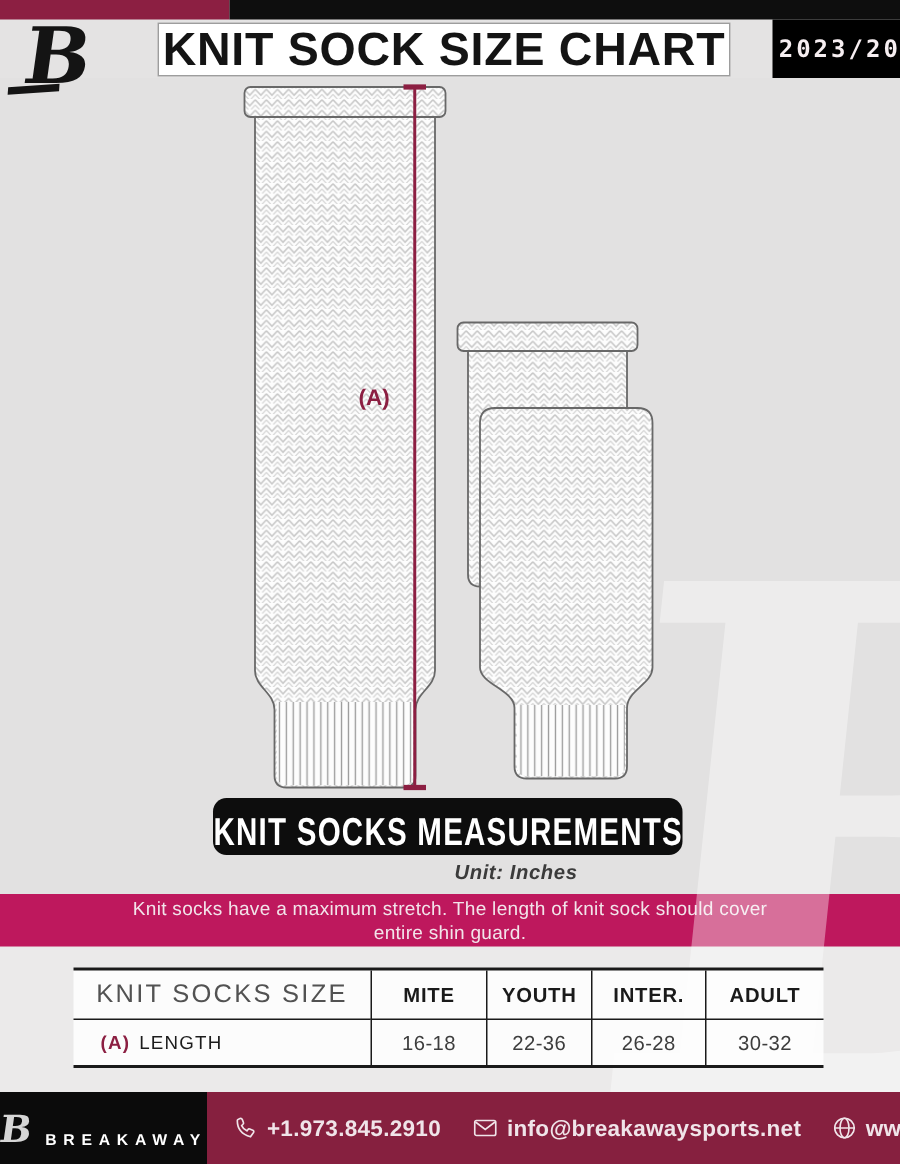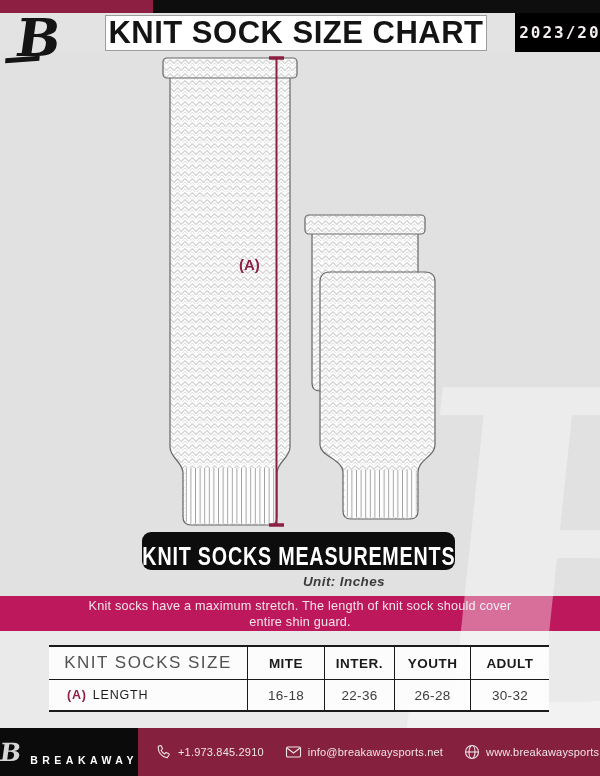--- a/index.html
+++ b/index.html
@@ -89,21 +89,21 @@
     justify-content:center; gap:9px;
   }
   .footer-logo { font-family:"DejaVu Serif", serif; font-weight:bold; font-size:25px; color:#d6d6d6; transform:skewX(-8deg); }
   .footer-brand { color:#fff; font-size:10.5px; font-weight:bold; letter-spacing:4.5px;margin-top:15px; }
   .footer-maroon {
     flex:1; height:100%; background:#86203f; display:flex; align-items:center;
     padding-left:18px; gap:21px;
   }
   .contact { display:flex; align-items:center; gap:6px; }
   .contact svg { display:block; }
-  .contact span { color:#f0e4e9; font-size:11px; letter-spacing:.2px; white-space:nowrap; }
+  .contact span { color:#f0e4e9; font-size:15px; letter-spacing:.2px; white-space:nowrap;font-weight:bold; }
 </style>
 </head>
 <body>
 
 <div class="page">
 
   <div class="topstrip">
     <div class="maroon"></div>
     <div class="black"></div>
   </div>
@@ -161,22 +161,22 @@
   </svg>
 
   <div class="meas-banner">
     <span>KNIT SOCKS MEASUREMENTS</span>
   </div>
   <div class="unit-note">Unit: Inches</div>
 
   <div class="size-table">
     <div class="cell hrow first th-size">KNIT SOCKS SIZE</div>
     <div class="cell hrow th">MITE</div>
+    <div class="cell hrow th">YOUTH</div>
     <div class="cell hrow th">INTER.</div>
-    <div class="cell hrow th">YOUTH</div>
     <div class="cell hrow th">ADULT</div>
 
     <div class="cell first row-label">
       <span class="key">(A)</span>
       <span class="lab">LENGTH</span>
     </div>
     <div class="cell val">16-18</div>
     <div class="cell val">22-36</div>
     <div class="cell val">26-28</div>
     <div class="cell val">30-32</div>

